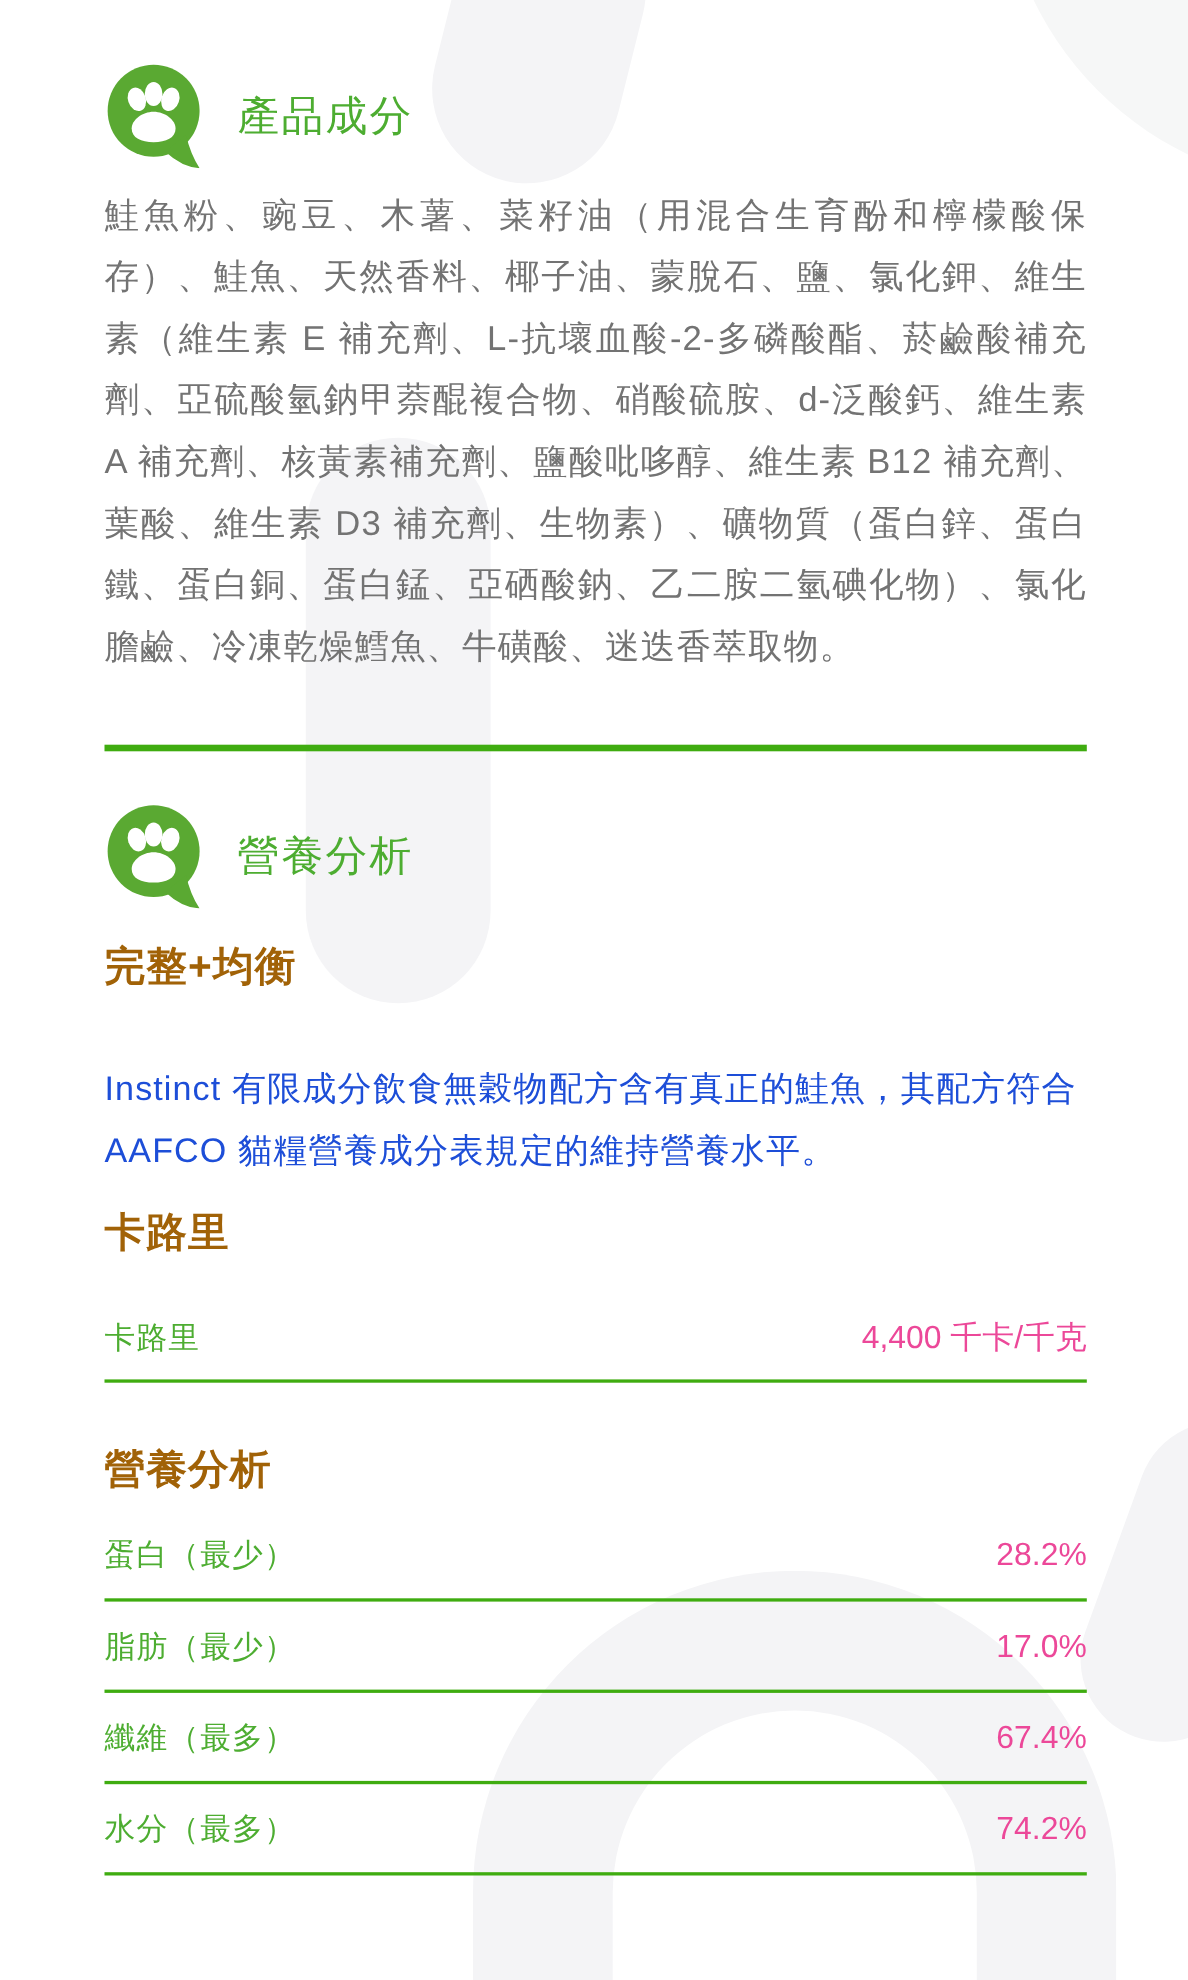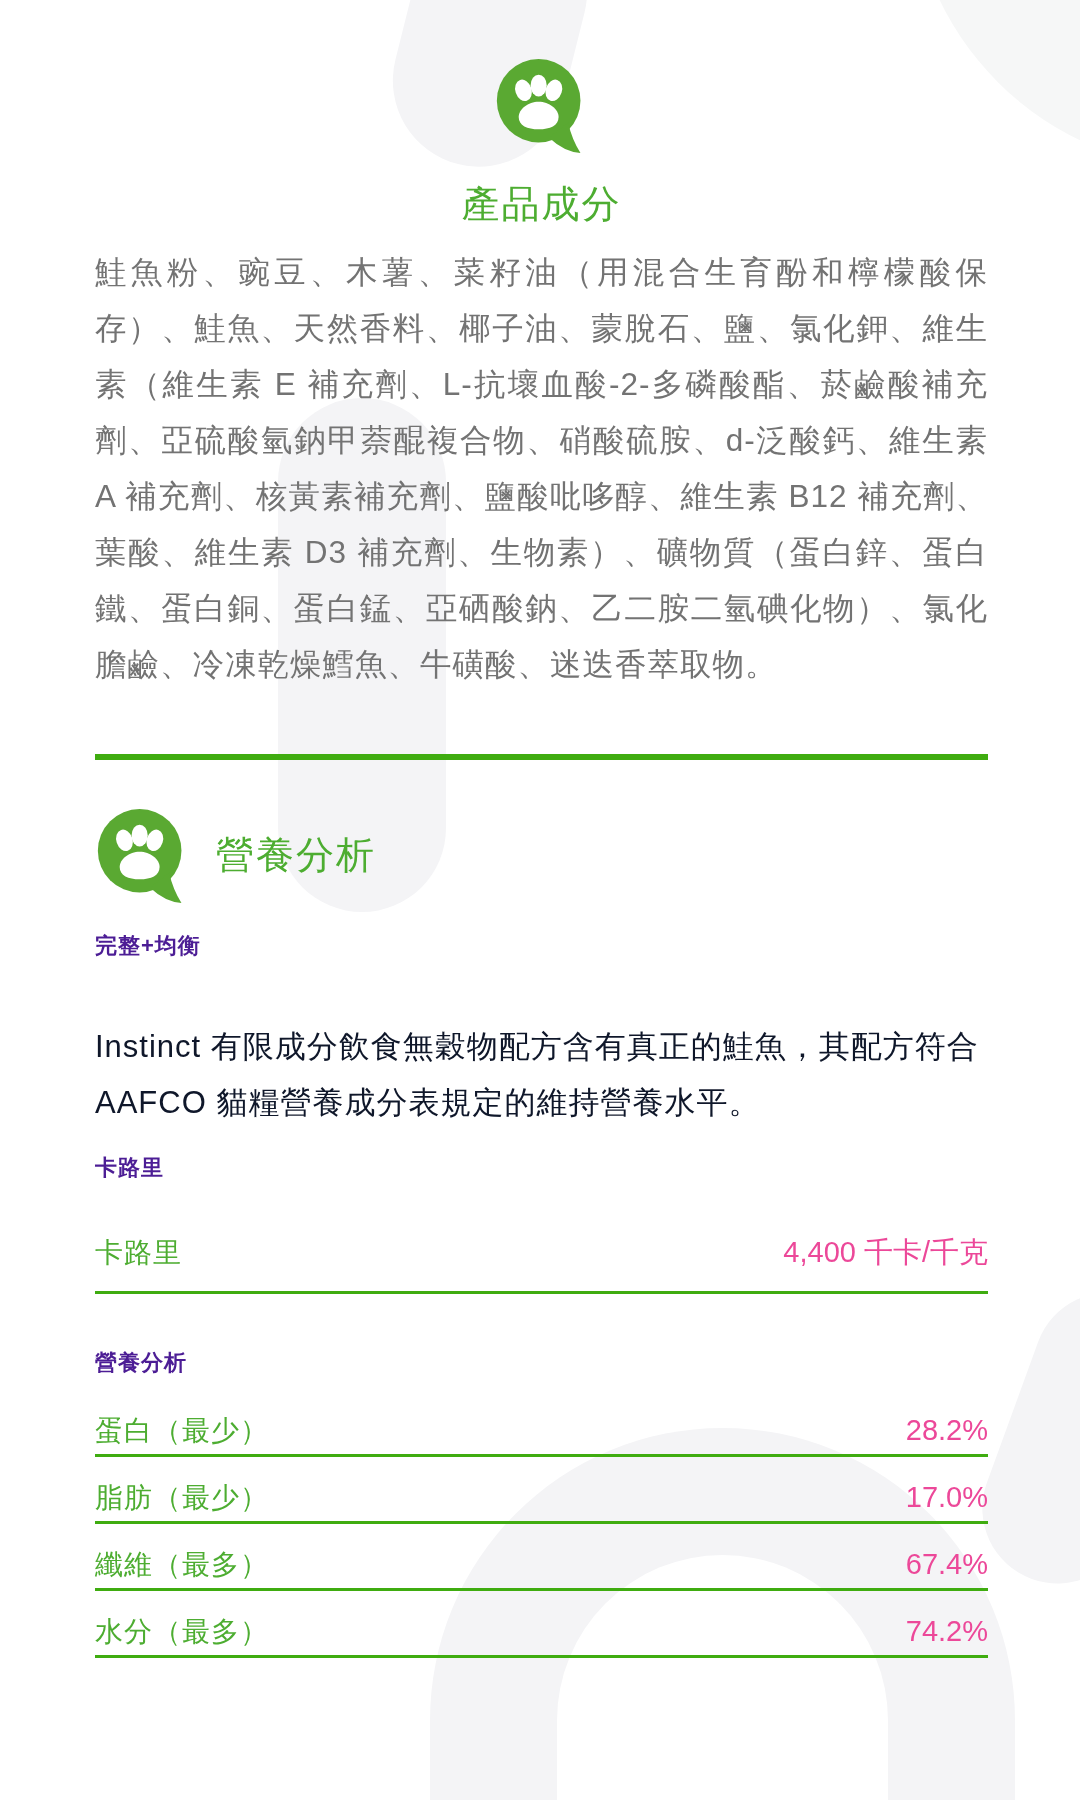--- a/index.html
+++ b/index.html
@@ -13,51 +13,51 @@
   .wm-corner{left:910px;top:-430px;width:600px;height:600px;border-radius:50%;background:#f6f7f7;}
   .wm-blob-top{left:404px;top:-96px;width:172px;height:264px;background:#f4f4f6;border-radius:86px;transform:rotate(14deg);}
   .wm-bar{left:278px;top:398px;width:168px;height:514px;background:#f4f4f6;border-radius:84px;}
   .wm-n{left:430px;top:1428px;width:331px;height:600px;border:127px solid #f4f4f6;border-bottom:none;border-radius:293px 293px 0 0;}
   .wm-tail{left:1008px;top:1288px;width:150px;height:300px;background:#f4f4f6;border-radius:75px;transform:rotate(20deg);}
 
   
   .content{position:relative;z-index:1;padding:0 92px 0 95px;}
 
   .section-header{display:flex;align-items:center;gap:26px;}
-  .section-header.first{margin-top:58px;flex-direction:column;}
+  .section-header.first{margin-top:58px;}
   .section-header.second{margin-top:48px;}
   .paw-bubble{width:95px;height:95px;flex:0 0 auto;}
   .section-title{font-size:38px;color:#4dad31;letter-spacing:2px;}
 
   .ingredients-text{
     margin:14px 0 0 0;
     font-size:31.5px;line-height:56px;color:#737373;
     text-align:justify;letter-spacing:1px;
   }
 
   .divider{margin-top:62px;height:6px;background:#3fac10;border:none;}
 
-  .subhead{margin:0;font-size:22px;font-weight:bold;color:#4c1d95;letter-spacing:1px;}
+  .subhead{margin:0;font-size:37px;font-weight:bold;color:#a16207;letter-spacing:1px;}
   .subhead.complete{margin-top:28px;}
   .subhead.calories{margin-top:22px;}
   .subhead.analysis{margin-top:54px;}
 
   .description-text{
     margin:58px 0 0 0;
-    font-size:31px;line-height:56px;color:#0f172a;letter-spacing:1px;
+    font-size:31px;line-height:56px;color:#1d4ed8;letter-spacing:1px;
   }
 
   .data-row{
     display:flex;justify-content:space-between;align-items:baseline;
     border-bottom:3px solid #3fac10;
   }
   .data-row .row-label{font-size:28px;color:#4dad31;letter-spacing:1px;}
   .data-row .row-value{font-size:29px;color:#ec4899;}
   .calories-row{margin-top:50px;padding-bottom:18px;}
-  .nutrient-row{margin-top:22px;padding-bottom:4px;}
+  .nutrient-row{margin-top:22px;padding-bottom:20px;}
   .nutrient-row.first{margin-top:34px;}
 </style>
 </head>
 <body>
 
 <div class="wm wm-corner"></div>
 <div class="wm wm-blob-top"></div>
 <div class="wm wm-bar"></div>
 <div class="wm wm-n"></div>
 <div class="wm wm-tail"></div>

